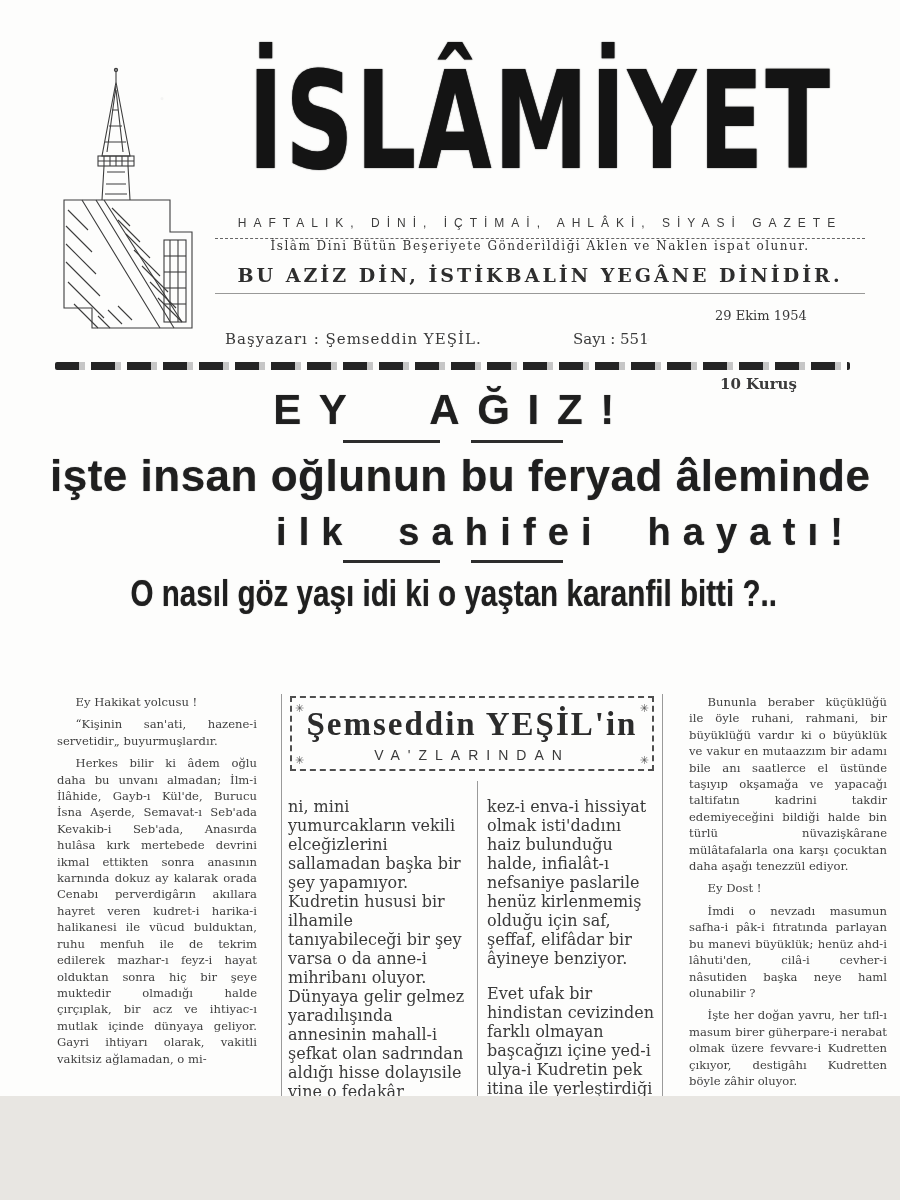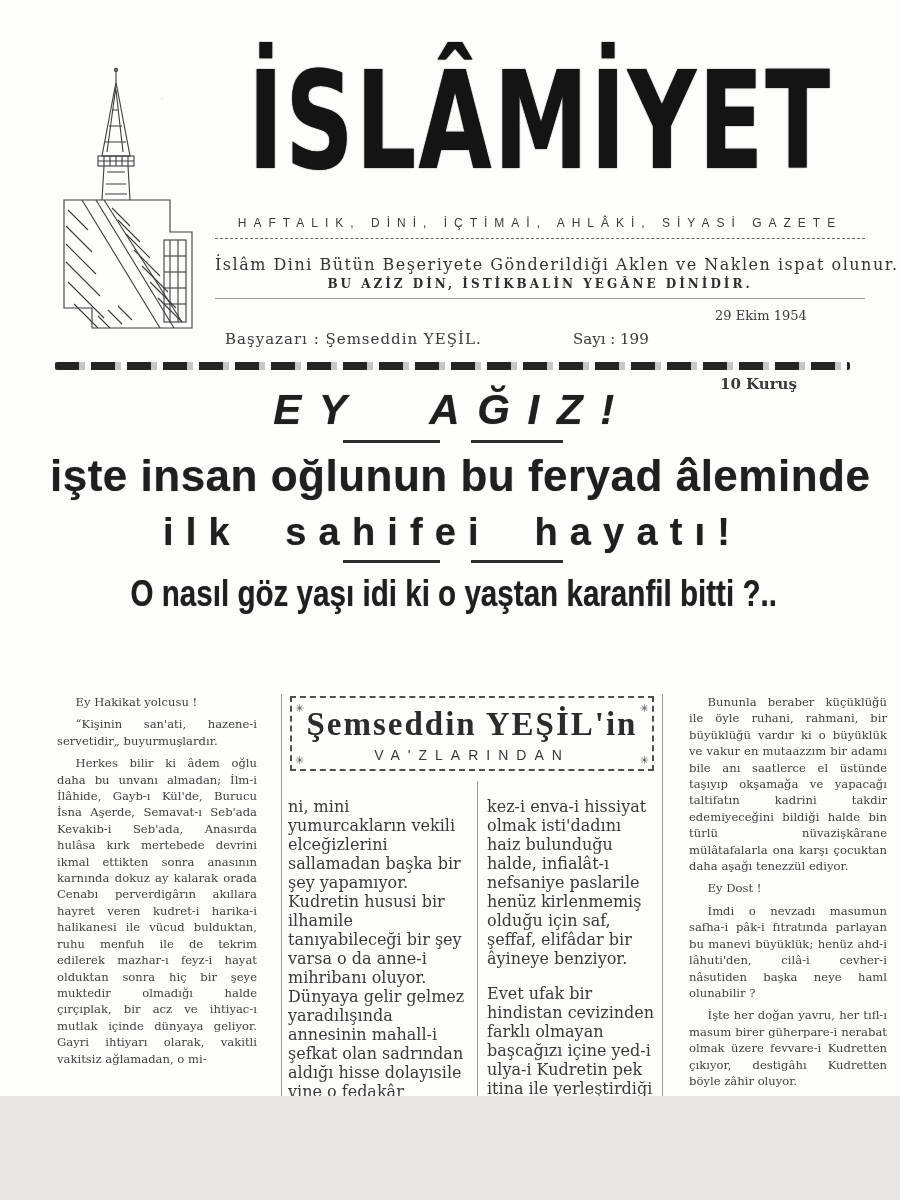--- a/index.html
+++ b/index.html
@@ -36,43 +36,43 @@
   .mast-sub{
     margin-top:14px;
     font-family:"Liberation Sans", sans-serif;
     font-size:12px;
     letter-spacing:7px;
     color:#3c3c3c;
     white-space:nowrap;
   }
   .rule-thin{border:0;border-top:1px solid #777;margin:7px 0 0 0;opacity:.75;}
   .rule-dash{border:0;border-top:1px dashed #666;margin:8px 0 0 0;}
-  .motto1{margin-top:16px;font-size:16px;color:#343434;letter-spacing:1.5px;white-space:nowrap;}
-  .motto2{margin-top:3px;font-size:12px;font-weight:bold;color:#2e2e2e;letter-spacing:3px;white-space:nowrap;}
+  .motto1{margin-top:0;font-size:12px;color:#343434;letter-spacing:1.5px;white-space:nowrap;}
+  .motto2{margin-top:11px;font-size:19px;font-weight:bold;color:#2e2e2e;letter-spacing:3px;white-space:nowrap;}
   .info-row{
     position:absolute;left:215px;top:308px;width:650px;
     font-size:15px;color:#3a3a3a;
   }
   .info-editor{position:absolute;left:10px;top:22px;letter-spacing:1px;}
   .info-issue{position:absolute;left:358px;top:22px;}
   .info-date{position:absolute;left:500px;top:0px;font-size:13px;}
   .info-price{position:absolute;left:505px;top:20px;font-weight:bold;margin-top:47px;}
   .rule-fat{
     position:absolute;left:55px;top:362px;width:795px;height:8px;
     background:repeating-linear-gradient(90deg,#242424 0 24px,rgba(36,36,36,.25) 24px 30px,transparent 30px 36px);
     filter:blur(.4px);
     border-radius:2px;
   }
   
   .heads{position:absolute;left:50px;top:386px;width:805px;text-align:center;color:#1f1f1f;}
   .h-line{font-family:"Liberation Sans","DejaVu Sans",sans-serif;font-weight:bold;white-space:nowrap;text-shadow:0 0 1px rgba(30,30,30,.55);}
-  .h1{font-size:42px;letter-spacing:.42em;word-spacing:.9em;font-style:italic;}
+  .h1{font-size:42px;letter-spacing:.42em;word-spacing:.9em;}
   .h2{font-size:39px;margin-top:10px;letter-spacing:.5px;}
   .h3{font-size:44px;margin-top:8px;letter-spacing:.5px;}
-  .h4{font-size:38px;margin-top:10px;letter-spacing:.32em;word-spacing:.55em;}
+  .h4{font-size:38px;margin-top:10px;letter-spacing:.32em;word-spacing:.55em;text-align:right;}
   .h5{font-size:37px;margin-top:10px;transform:scaleX(.80);transform-origin:center;letter-spacing:0;}
   .h-dash{height:3px;width:220px;margin:6px auto 0 auto;
     background:linear-gradient(90deg,#2d2d2d 0 44%,transparent 44% 58%,#2d2d2d 58% 100%);}
   
   .cols{
     position:absolute;left:57px;top:694px;width:806px;height:460px;
     display:grid;grid-template-columns:204px 382px 204px;column-gap:4px;gap:20px;
   }
   .col{font-size:11.6px;line-height:16.4px;text-align:justify;color:#404040;}
   .col p{margin:0 0 6px 0;text-indent:1.6em;}
@@ -152,21 +152,21 @@
     <div class="mast-title">İSLÂMİYET</div>
     <div class="mast-sub">HAFTALIK, DİNİ, İÇTİMAİ, AHLÂKİ, SİYASİ GAZETE</div>
     <hr class="rule-dash">
     <div class="motto1">İslâm Dini Bütün Beşeriyete Gönderildiği Aklen ve Naklen ispat olunur.</div>
     <div class="motto2">BU AZİZ DİN, İSTİKBALİN YEGÂNE DİNİDİR.</div>
     <hr class="rule-thin">
   </div>
 
   <div class="info-row">
     <span class="info-editor">Başyazarı :  Şemseddin  YEŞİL.</span>
-    <span class="info-issue">Sayı : 199</span>
+    <span class="info-issue">Sayı : 551</span>
     <span class="info-date">29 Ekim 1954</span>
     <span class="info-price">10 Kuruş</span>
   </div>
 
   <div class="rule-fat"></div>
 
   <div class="heads">
     <div class="h-line h1">EY AĞIZ!</div>
     <div class="h-dash"></div>
     <div class="h-line h3">işte insan oğlunun bu feryad âleminde</div>

